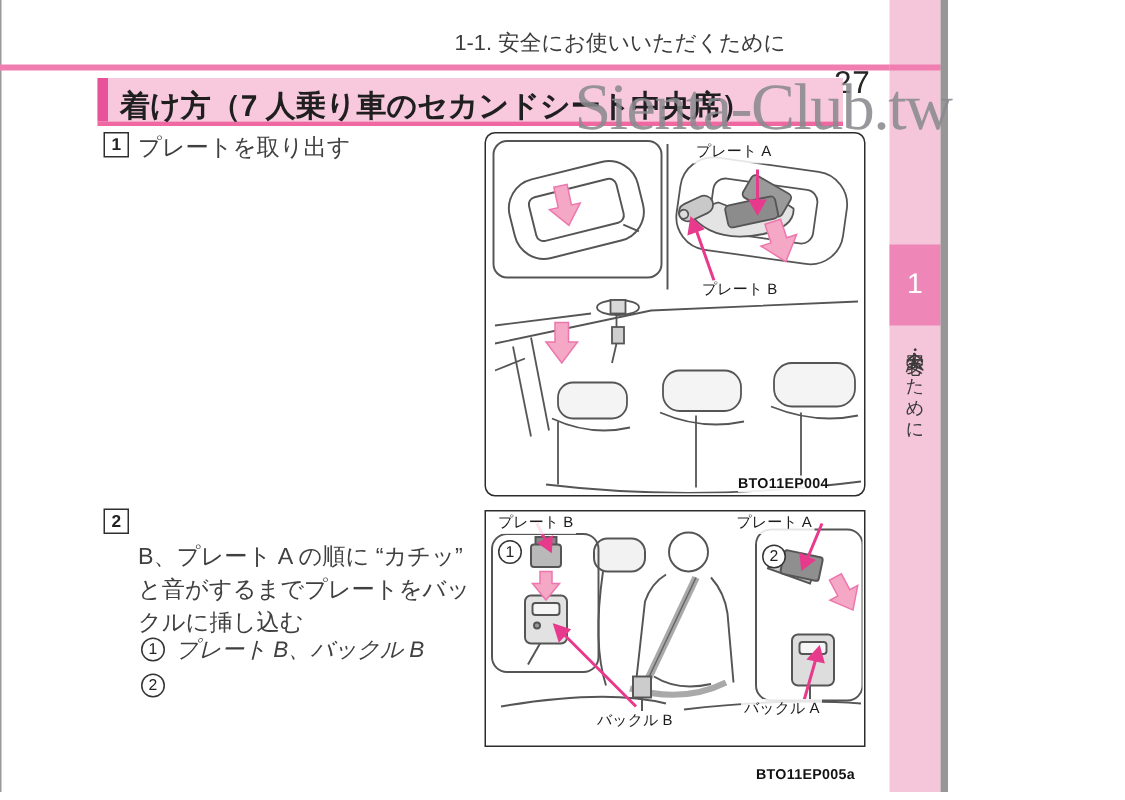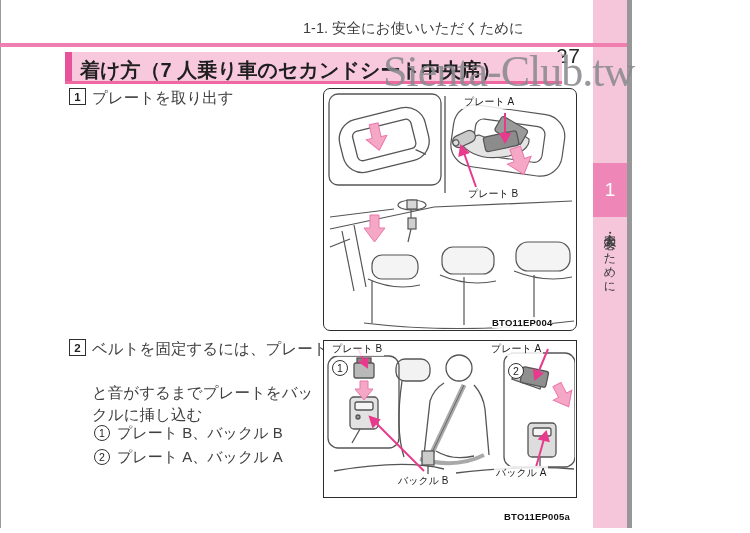--- a/index.html
+++ b/index.html
@@ -139,32 +139,31 @@
       <path d="M46 126 h9 v13 h6 l-10.5 14 -10.5 -14 h6 z" fill="#f5a8c5" stroke="#ec76ad" stroke-width="1"></path>
     </svg>
   </div>
   <div class="abs fig-label" style="left:462px; top:95px;">プレート A</div>
   <div class="abs fig-label" style="left:466px; top:187px;">プレート B</div>
   <div class="abs fig-code" style="left:492px; top:317px;text-align:center;">BTO11EP004</div>
 
   <div class="abs step-box" style="left:69px; top:339px;">
     <span>2</span>
   </div>
-  <div class="abs body-text" style="left:92px; top:339px;">ベルトを固定するには、プレート</div>
+  <div class="abs body-text" style="left:92px; top:361px;">B、プレート A の順に “カチッ”</div>
   <div class="abs body-text" style="left:92px; top:405px;">クルに挿し込む</div>
   <div class="abs body-text" style="left:92px; top:383px;">と音がするまでプレートをバッ</div>
 
   <div class="abs circle-num" style="left:94px; top:425px;">
     <span>1</span>
   </div>
-  <div class="abs body-text" style="left:117px; top:424px; font-size:15px;">プレート B、バックル B</div>
+  <div class="abs body-text" style="left:117px; top:424px; font-size:15px;font-style:italic;">プレート B、バックル B</div>
   <div class="abs circle-num" style="left:94px; top:449px;">
     <span>2</span>
   </div>
-  <div class="abs body-text" style="left:117px; top:448px; font-size:15px;">プレート A、バックル A</div>
 
   <div class="abs figure fig2">
     <svg width="251" height="155" viewBox="0 0 251 155">
       <g stroke="#555" fill="none" stroke-width="1.3">
         <rect x="72" y="18" width="34" height="22" rx="9" fill="#f2f2f2"></rect>
         <circle cx="135" cy="27" r="13"></circle>
         <path d="M120 42 q-10 6 -14 18 l-6 54"></path>
         <path d="M150 44 q9 10 11 24 l4 46"></path>
         <path d="M112 110 q16 10 38 5"></path>
         <path d="M78 40 q-7 48 2 76"></path>

